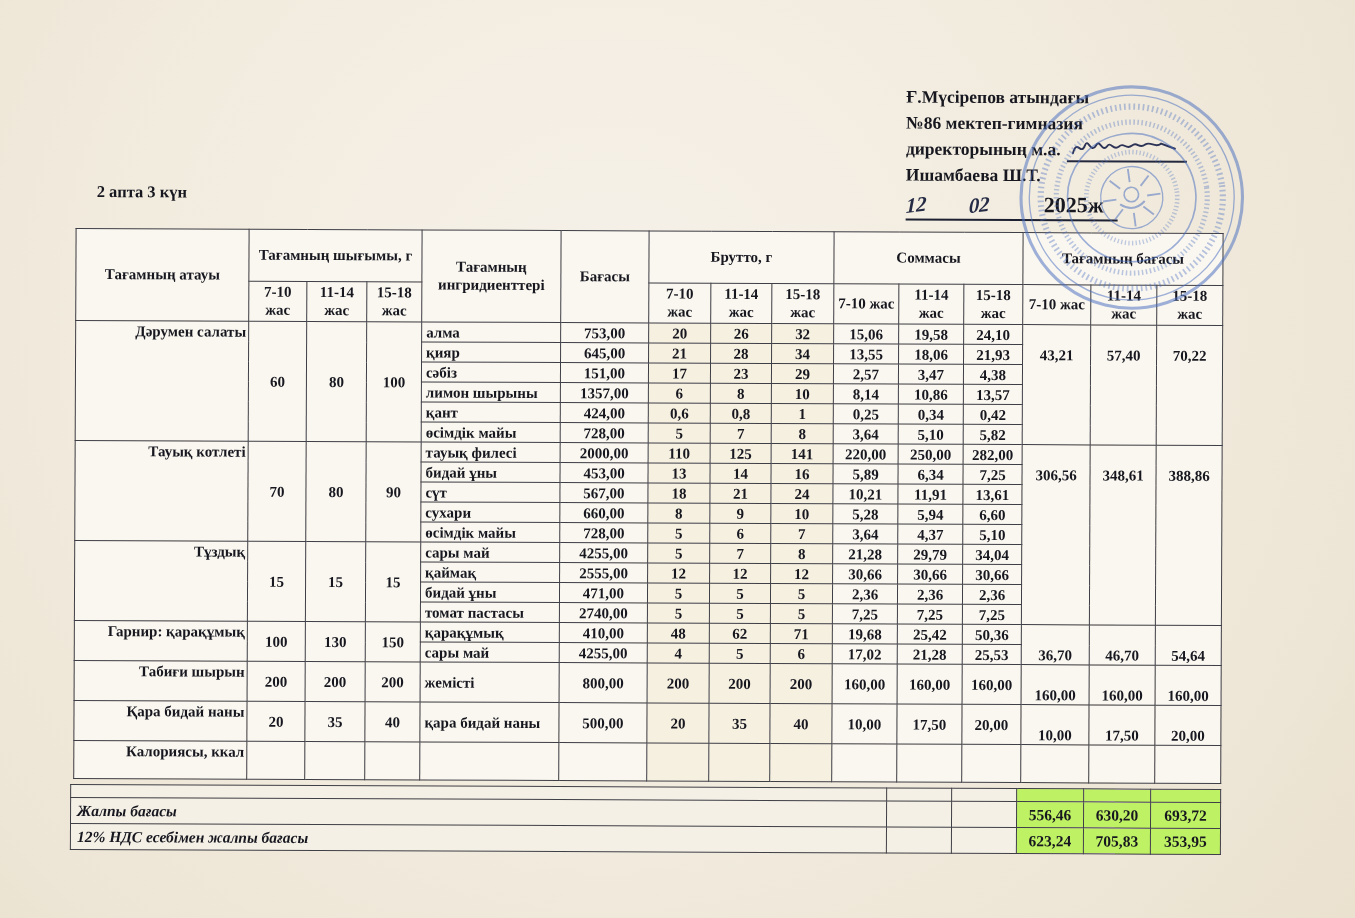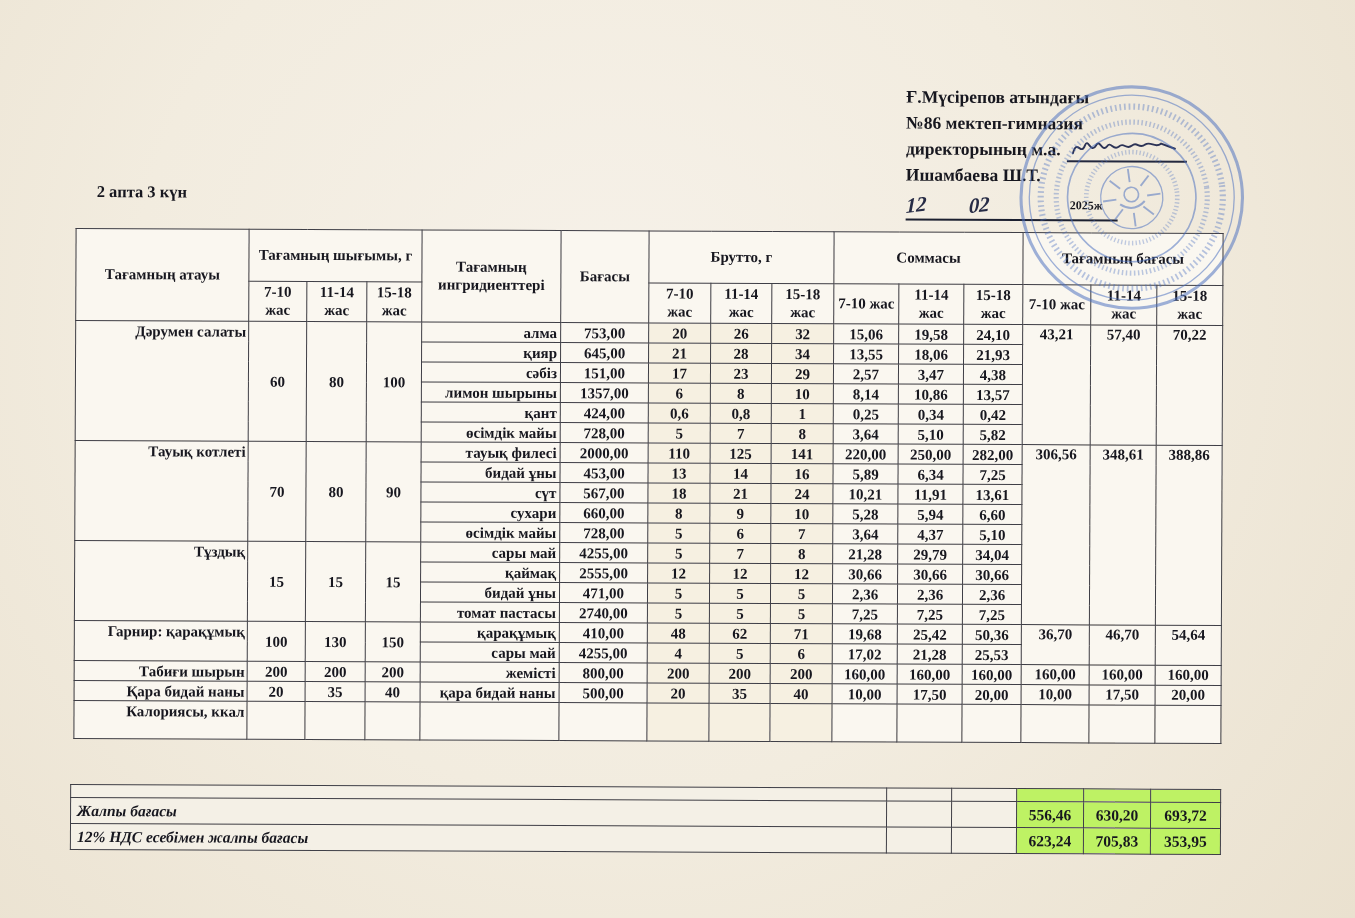--- a/index.html
+++ b/index.html
@@ -14,43 +14,43 @@
   .approval{position:absolute;left:905px;top:82px;width:330px;z-index:3;
     font-size:17.5px;font-weight:bold;line-height:26px;color:#17171f;}
   .sig-row{display:flex;align-items:flex-end;}
   .sig-slot{position:relative;width:120px;height:24px;margin-left:6px;border-bottom:2px solid #23283f;}
   .sig-slot svg{position:absolute;left:2px;bottom:1px;}
   .date-line{display:flex;align-items:flex-end;width:212px;margin-top:4px;
     border-bottom:2.5px solid #1c2030;padding-bottom:1px;}
   .hand{font-style:italic;display:inline-block;transform:rotate(-7deg) skewX(-8deg);
     color:#262b45;font-size:21px;font-weight:bold;}
   .hand.m{margin-left:42px;}
-  .year{margin-left:80px;font-weight:bold;font-size:12px;}
+  .year{margin-left:54px;font-weight:bold;font-size:22px;}
 
   .stamp{position:absolute;left:1012px;top:76px;width:238px;height:238px;
     opacity:.52;z-index:5;pointer-events:none;transform:rotate(-8deg);}
 
   .week-label{position:absolute;left:96px;top:184px;font-size:16.5px;font-weight:bold;z-index:2;}
 
   
   table.menu{position:absolute;left:75px;top:230px;width:1147px;z-index:2;
     border-collapse:collapse;table-layout:fixed;}
   .menu th,.menu td{border:1.5px solid #3f3f47;background:#faf7f0;font-weight:bold;
     overflow:hidden;white-space:nowrap;padding:0 3px;}
   .menu thead th{font-size:15px;line-height:1.18;text-align:center;white-space:normal;padding:2px 3px;}
   .menu thead tr.grp{height:52px;}
   .menu thead tr.sub{height:40px;}
   .menu tbody tr{height:20px;}
   .menu tbody tr.tall-row{height:38px;}
   .menu tbody td{font-size:15px;line-height:18px;}
   .menu td.dish{text-align:right;vertical-align:top;padding:1px 2px 0 5px;}
-  .menu td.ing{text-align:right;padding-left:4px;margin-top:33px;}
+  .menu td.ing{text-align:left;padding-left:4px;margin-top:33px;}
   .menu td.num{text-align:center;}
   .menu td.brutto{background:#f6f0e1;}
-  .menu td.dishprice{vertical-align:top;padding-top:0;}
+  .menu td.dishprice{vertical-align:top;padding-top:21px;}
 
   
   table.summary{position:absolute;left:72px;top:786px;width:1150px;z-index:2;
     border-collapse:collapse;table-layout:fixed;}
   .summary td{border:1.5px solid #3f3f47;background:#f4f0e6;font-weight:bold;
     font-size:15.5px;overflow:hidden;white-space:nowrap;}
   .summary tr.spacer td{height:10px;}
   .summary tr.data td{height:23px;}
   .summary td.label{font-style:italic;text-align:left;padding-left:6px;}
   .summary td.val{text-align:center;background:#bef264;}

